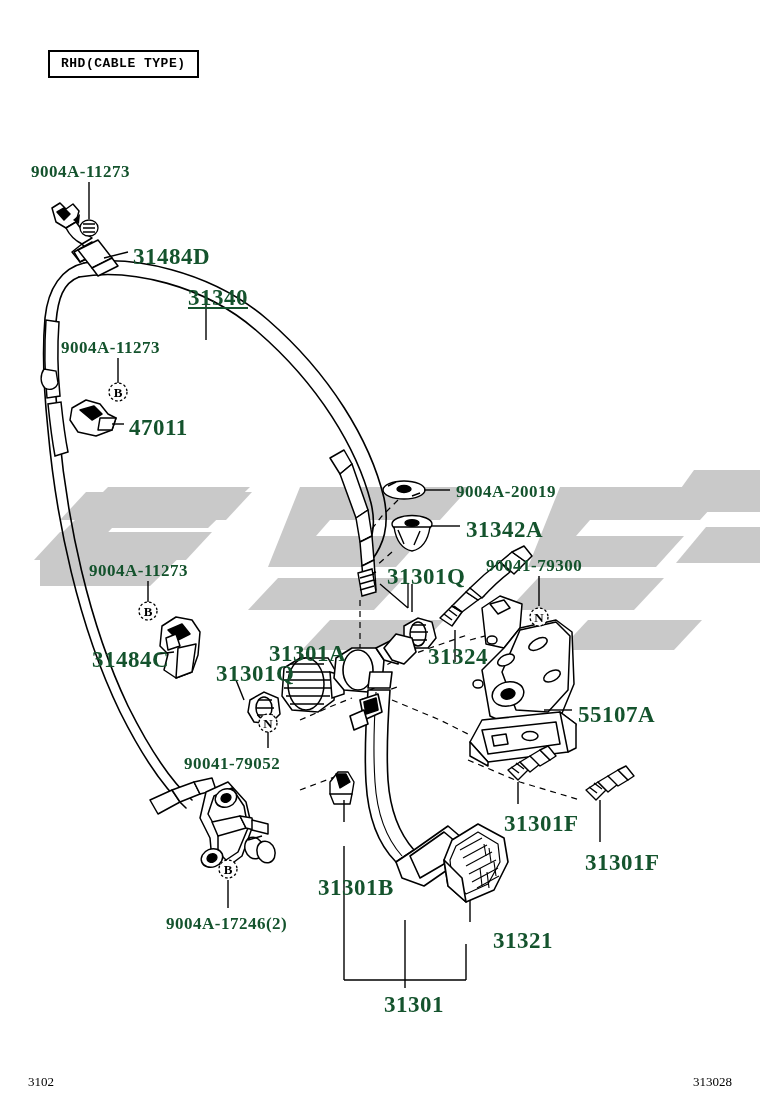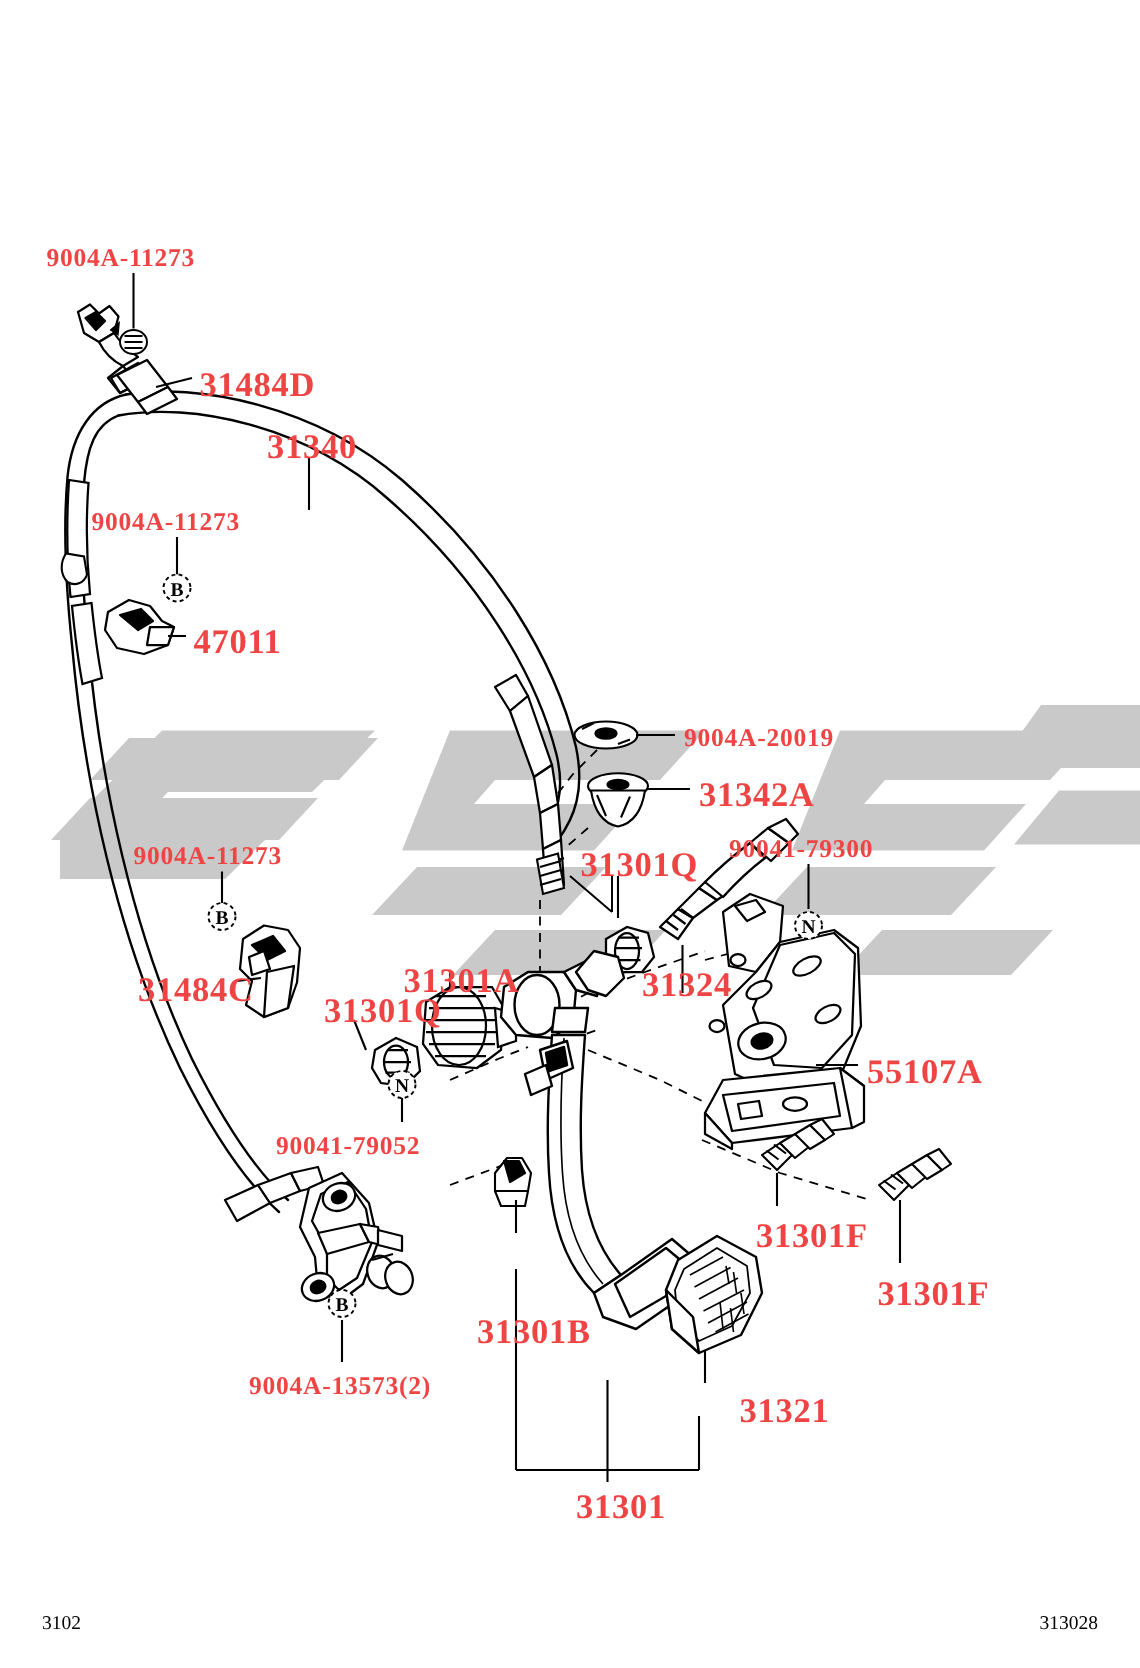--- a/index.html
+++ b/index.html
@@ -21,21 +21,21 @@
     position: absolute;
     left: 0;
     top: 0;
     width: 760px;
     height: 1112px;
   }
   .lbl {
     position: absolute;
     font-family: "Liberation Serif", serif;
     font-weight: bold;
-    color: #ef4444;
+    color: #14532d;
     white-space: nowrap;
     letter-spacing: 0.5px;
     line-height: 1;
   }
   .lbl-lg { font-size: 23px; }
   .lbl-md { font-size: 17px; }
   #title-box {
     position: absolute;
     left: 48px;
     top: 50px;
@@ -386,20 +386,21 @@
       <path d="M470 922 L470 900"></path>
 
       <path d="M344 980 L466 980"></path>
       <path d="M466 980 L466 944"></path>
       <path d="M405 980 L405 988"></path>
       <path d="M405 920 L405 980"></path>
     </g>
 
   </svg>
 
+  <div id="title-box">RHD(CABLE TYPE)</div>
 
   <div id="markers-layer">
       <svg width="760" height="1112" viewBox="0 0 760 1112" style="position: absolute; left: 0px; top: 0px;">
         <g>
           <circle cx="118" cy="392" r="9" fill="#fff" stroke="#000" stroke-width="1.3" stroke-dasharray="2.6 2.2"></circle>
           <text x="118" y="397" text-anchor="middle" font-family="&quot;Liberation Serif&quot;, serif" font-size="13" font-weight="bold" fill="#000">B</text>
         </g>
         <g>
           <circle cx="148" cy="611" r="9" fill="#fff" stroke="#000" stroke-width="1.3" stroke-dasharray="2.6 2.2"></circle>
           <text x="148" y="616" text-anchor="middle" font-family="&quot;Liberation Serif&quot;, serif" font-size="13" font-weight="bold" fill="#000">B</text>
@@ -415,38 +416,38 @@
         <g>
           <circle cx="228" cy="869" r="9" fill="#fff" stroke="#000" stroke-width="1.3" stroke-dasharray="2.6 2.2"></circle>
           <text x="228" y="874" text-anchor="middle" font-family="&quot;Liberation Serif&quot;, serif" font-size="13" font-weight="bold" fill="#000">B</text>
         </g>
       </svg>
     </div>
 
   <div id="callouts-layer">
       <div class="lbl lbl-md" style="left: 31px; top: 163px;">9004A-11273</div>
       <div class="lbl lbl-lg" style="left: 133px; top: 245px;">31484D</div>
-      <div class="lbl lbl-lg" style="left: 178px; top: 286px;">31340</div>
+      <div class="lbl lbl-lg" style="left: 188px; top: 286px; text-decoration: underline;">31340</div>
       <div class="lbl lbl-md" style="left: 61px; top: 339px;">9004A-11273</div>
       <div class="lbl lbl-lg" style="left: 129px; top: 416px;">47011</div>
       <div class="lbl lbl-md" style="left: 456px; top: 483px;">9004A-20019</div>
       <div class="lbl lbl-lg" style="left: 466px; top: 518px;">31342A</div>
       <div class="lbl lbl-md" style="left: 89px; top: 562px;">9004A-11273</div>
       <div class="lbl lbl-lg" style="left: 387px; top: 565px;">31301Q</div>
       <div class="lbl lbl-md" style="left: 486px; top: 557px; text-align: center;">90041-79300</div>
       <div class="lbl lbl-lg" style="left: 269px; top: 630px; margin-top: 12px;">31301A</div>
       <div class="lbl lbl-lg" style="left: 428px; top: 645px;">31324</div>
       <div class="lbl lbl-lg" style="left: 92px; top: 648px;">31484C</div>
       <div class="lbl lbl-lg" style="left: 216px; top: 662px;">31301Q</div>
       <div class="lbl lbl-lg" style="left: 578px; top: 703px;">55107A</div>
       <div class="lbl lbl-md" style="left: 184px; top: 755px;">90041-79052</div>
       <div class="lbl lbl-lg" style="left: 318px; top: 831px; margin-top: 45px;">31301B</div>
       <div class="lbl lbl-lg" style="left: 504px; top: 812px;">31301F</div>
       <div class="lbl lbl-lg" style="left: 585px; top: 851px;">31301F</div>
-      <div class="lbl lbl-md" style="left: 166px; top: 915px;">9004A-13573(2)</div>
+      <div class="lbl lbl-md" style="left: 166px; top: 915px;">9004A-17246(2)</div>
       <div class="lbl lbl-lg" style="left: 450px; top: 929px; margin-left: 43px;">31321</div>
       <div class="lbl lbl-lg" style="left: 384px; top: 993px;">31301</div>
     </div>
 
   <div class="footer" id="footer-left">3102</div>
   <div class="footer" id="footer-right">313028</div>
 
 </div>
 
 </body></html>

